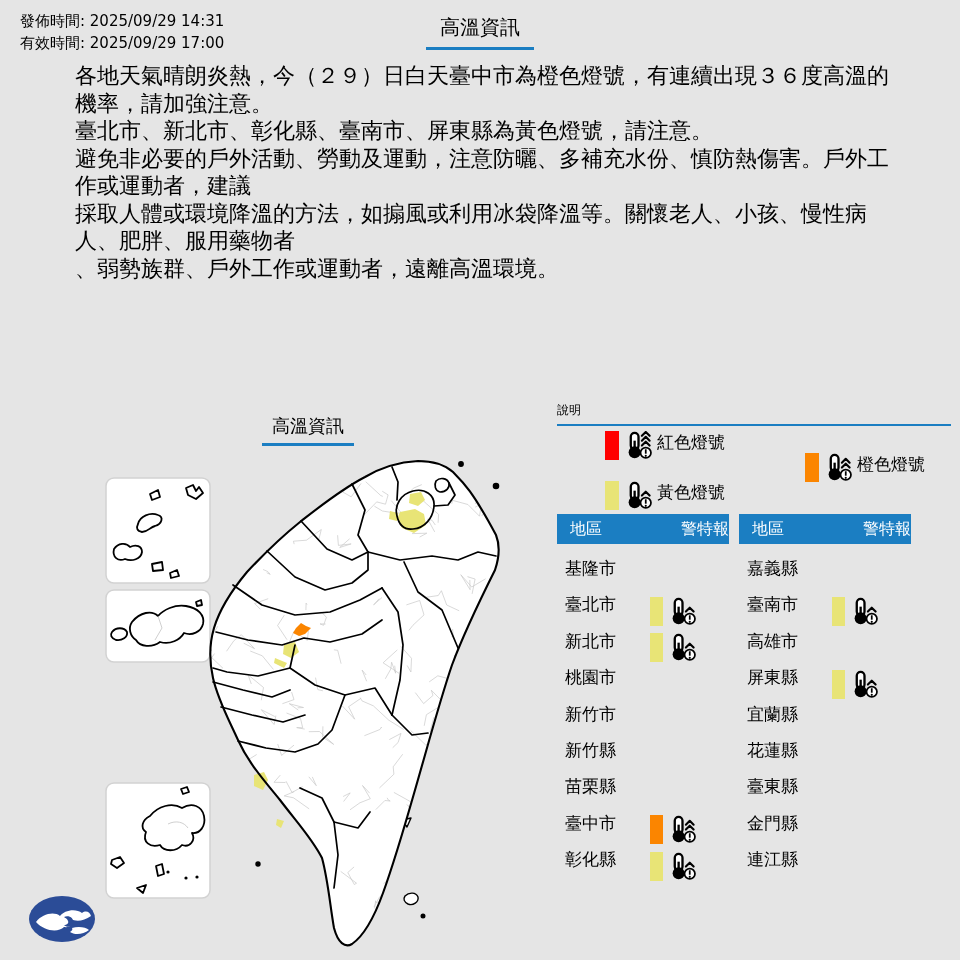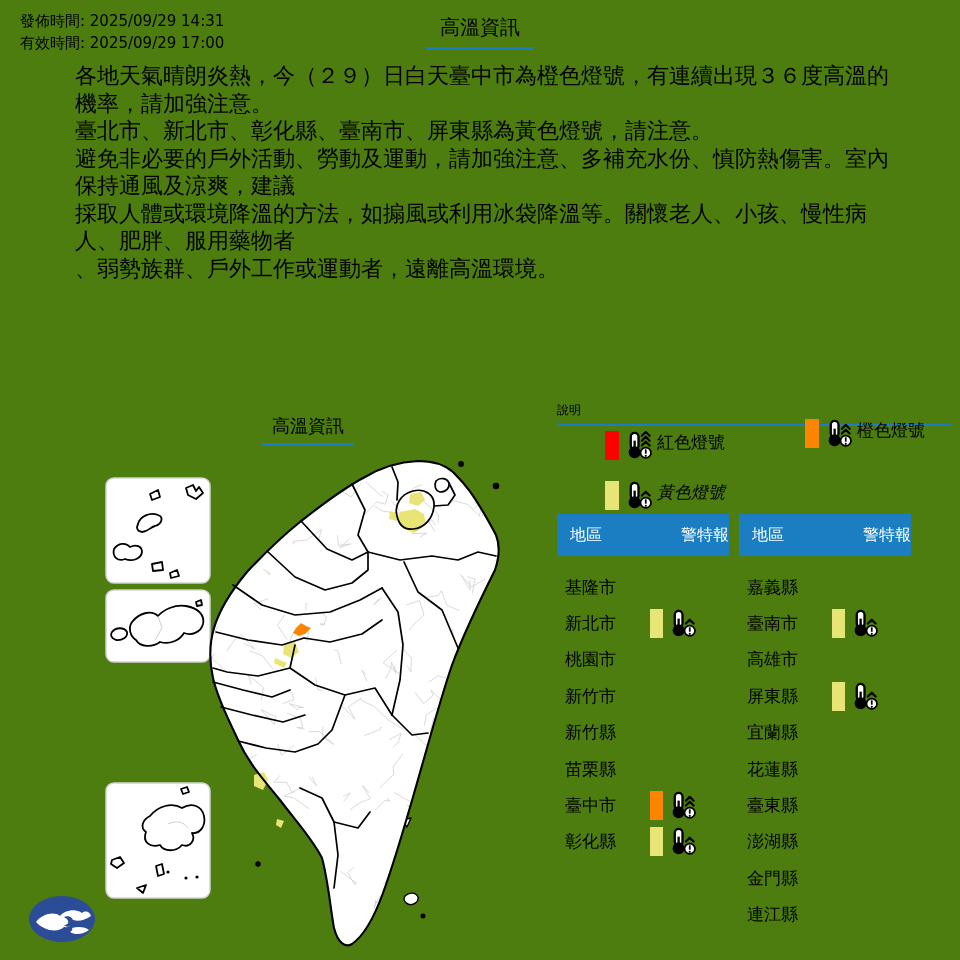--- a/index.html
+++ b/index.html
@@ -1,17 +1,17 @@
 <!DOCTYPE html>
 <html style="--blue: #1B7EC2; --c-yellow: #E8E476; --c-orange: #FB8500;"><head>
 <meta charset="utf-8">
 <style>
   html,body{margin:0;padding:0;background:#fff;}
   .page{
-    position:relative;width:960px;height:960px;background:#4d7c0f;overflow:hidden;
+    position:relative;width:960px;height:960px;background:#e5e5e5;overflow:hidden;
     font-family:"DejaVu Sans","Liberation Sans",sans-serif;color:#000;
   }
   
   .times{position:absolute;left:20px;top:10px;font-size:15px;line-height:22px;}
   .main-title{
     position:absolute;left:0;right:0;top:14px;text-align:center;font-size:20px;
   }
   .main-title .t-inner{
     display:inline-block;padding:0 14px 6px 14px;border-bottom:3px solid var(--blue);
   }
@@ -25,26 +25,26 @@
   .legend-rule{position:absolute;left:557px;top:424px;width:394px;height:2px;background:var(--blue);}
   .legend-item{position:absolute;display:flex;align-items:flex-start;height:30px;padding-left:48px;}
   .legend-item .swatch{display:inline-block;width:14px;height:29px;margin-right:5px;}
   .legend-item .lab{font-size:17px;margin-left:4px;}
   .swatch{display:inline-block;width:13px;height:29px;}
   
   .wtable{position:absolute;top:514px;width:172px;}
   .wtable.left{left:557px;}
   .wtable.right{left:739px;}
   .thead{
-    display:flex;align-items:center;height:42px;background:var(--blue);color:#fff;font-size:16px;
+    display:flex;align-items:center;height:30px;background:var(--blue);color:#fff;font-size:16px;
   }
   .thead .h-region{width:78px;padding-left:13px;}
   .thead .h-warn{flex:1;text-align:right;}
   .rows{padding-top:13px;}
-  .trow{display:flex;align-items:center;height:36.4px;}
+  .trow{display:flex;height:36.4px;}
   .trow .tname{width:85px;padding-left:8px;font-size:17px;white-space:nowrap;}
   .trow .ticon{display:flex;align-items:center;}
   .trow .ticon .swatch{margin-right:5px;}
   .thermo{display:block;}
   
   .logo{position:absolute;left:28px;top:895px;cursor:pointer;}
 </style>
 </head>
 <body>
 
@@ -55,21 +55,21 @@
     <div>有效時間: 2025/09/29 17:00</div>
   </div>
 
   <div class="main-title">
     <span class="t-inner">高溫資訊</span>
   </div>
 
   <div class="desc">
     <div>各地天氣晴朗炎熱，今（２９）日白天臺中市為橙色燈號，有連續出現３６度高溫的機率，請加強注意。</div>
     <div>臺北市、新北市、彰化縣、臺南市、屏東縣為黃色燈號，請注意。</div>
-    <div>避免非必要的戶外活動、勞動及運動，請加強注意、多補充水份、慎防熱傷害。室內保持通風及涼爽，建議</div>
+    <div>避免非必要的戶外活動、勞動及運動，注意防曬、多補充水份、慎防熱傷害。戶外工作或運動者，建議</div>
     <div>採取人體或環境降溫的方法，如搧風或利用冰袋降溫等。關懷老人、小孩、慢性病人、肥胖、服用藥物者</div>
     <div>、弱勢族群、戶外工作或運動者，遠離高溫環境。</div>
   </div>
 
   <div class="map-title">
     <span class="t-inner">高溫資訊</span>
   </div>
 
   <svg class="map-svg" width="445" height="505" viewBox="90 448 445 505">
     <defs>
@@ -312,35 +312,35 @@
           <rect x="9.8" y="10" width="2.4" height="10" fill="#000"></rect>
           <path d="M18.5,5 L22.5,1 L26.5,5" fill="none" stroke="#000" stroke-width="2.2" stroke-linecap="round" stroke-linejoin="round"></path>
           <path d="M18.5,10 L22.5,6 L26.5,10" fill="none" stroke="#000" stroke-width="2.2" stroke-linecap="round" stroke-linejoin="round"></path>
           <path d="M18.5,15 L22.5,11 L26.5,15" fill="none" stroke="#000" stroke-width="2.2" stroke-linecap="round" stroke-linejoin="round"></path>
           <circle cx="22.5" cy="22.5" r="5.4" fill="#fff" stroke="#000" stroke-width="1.8"></circle>
           <rect x="21.6" y="18.9" width="1.8" height="4.6" fill="#000"></rect>
           <circle cx="22.5" cy="25.7" r="1.1" fill="#000"></circle>
         </svg>
         <span class="lab">紅色燈號</span>
       </div>
-      <div class="legend-item" style="left: 757px; top: 419px;">
+      <div class="legend-item" style="left: 757px; top: 453px;">
         <span class="swatch" style="background:#FB8500"></span>
         <svg class="thermo" viewBox="0 0 30 30" width="29" height="29">
           <rect x="7" y="2" width="8" height="17" rx="4" fill="#fff" stroke="#000" stroke-width="2.4"></rect>
           <circle cx="11" cy="22" r="6.2" fill="#000"></circle>
           <rect x="9.8" y="10" width="2.4" height="10" fill="#000"></rect>
           <path d="M18.5,10 L22.5,6 L26.5,10" fill="none" stroke="#000" stroke-width="2.2" stroke-linecap="round" stroke-linejoin="round"></path>
           <path d="M18.5,15 L22.5,11 L26.5,15" fill="none" stroke="#000" stroke-width="2.2" stroke-linecap="round" stroke-linejoin="round"></path>
           <circle cx="22.5" cy="22.5" r="5.4" fill="#fff" stroke="#000" stroke-width="1.8"></circle>
           <rect x="21.6" y="18.9" width="1.8" height="4.6" fill="#000"></rect>
           <circle cx="22.5" cy="25.7" r="1.1" fill="#000"></circle>
         </svg>
         <span class="lab">橙色燈號</span>
       </div>
-      <div class="legend-item" style="left: 557px; top: 481px; font-style: italic;">
+      <div class="legend-item" style="left: 557px; top: 481px;">
         <span class="swatch" style="background:#E8E476"></span>
         <svg class="thermo" viewBox="0 0 30 30" width="29" height="29">
           <rect x="7" y="2" width="8" height="17" rx="4" fill="#fff" stroke="#000" stroke-width="2.4"></rect>
           <circle cx="11" cy="22" r="6.2" fill="#000"></circle>
           <rect x="9.8" y="10" width="2.4" height="10" fill="#000"></rect>
           <path d="M18.5,15 L22.5,11 L26.5,15" fill="none" stroke="#000" stroke-width="2.2" stroke-linecap="round" stroke-linejoin="round"></path>
           <circle cx="22.5" cy="22.5" r="5.4" fill="#fff" stroke="#000" stroke-width="1.8"></circle>
           <rect x="21.6" y="18.9" width="1.8" height="4.6" fill="#000"></rect>
           <circle cx="22.5" cy="25.7" r="1.1" fill="#000"></circle>
         </svg>
@@ -350,20 +350,35 @@
 
   <div class="wtable left">
     <div class="thead">
       <span class="h-region">地區</span>
       <span class="h-warn">警特報</span>
     </div>
     <div class="rows" id="rows-left">
         <div class="trow">
           <span class="tname">基隆市</span>
           <span class="ticon"></span>
+        </div>
+        <div class="trow">
+          <span class="tname">臺北市</span>
+          <span class="ticon">
+            <span class="swatch" style="background:#E8E476"></span>
+            <svg class="thermo" viewBox="0 0 30 30" width="29" height="29">
+              <rect x="7" y="2" width="8" height="17" rx="4" fill="#fff" stroke="#000" stroke-width="2.4"></rect>
+              <circle cx="11" cy="22" r="6.2" fill="#000"></circle>
+              <rect x="9.8" y="10" width="2.4" height="10" fill="#000"></rect>
+              <path d="M18.5,15 L22.5,11 L26.5,15" fill="none" stroke="#000" stroke-width="2.2" stroke-linecap="round" stroke-linejoin="round"></path>
+              <circle cx="22.5" cy="22.5" r="5.4" fill="#fff" stroke="#000" stroke-width="1.8"></circle>
+              <rect x="21.6" y="18.9" width="1.8" height="4.6" fill="#000"></rect>
+              <circle cx="22.5" cy="25.7" r="1.1" fill="#000"></circle>
+            </svg>
+          </span>
         </div>
         <div class="trow">
           <span class="tname">新北市</span>
           <span class="ticon">
             <span class="swatch" style="background:#E8E476"></span>
             <svg class="thermo" viewBox="0 0 30 30" width="29" height="29">
               <rect x="7" y="2" width="8" height="17" rx="4" fill="#fff" stroke="#000" stroke-width="2.4"></rect>
               <circle cx="11" cy="22" r="6.2" fill="#000"></circle>
               <rect x="9.8" y="10" width="2.4" height="10" fill="#000"></rect>
               <path d="M18.5,15 L22.5,11 L26.5,15" fill="none" stroke="#000" stroke-width="2.2" stroke-linecap="round" stroke-linejoin="round"></path>
@@ -473,24 +488,20 @@
         </div>
         <div class="trow">
           <span class="tname">花蓮縣</span>
           <span class="ticon"></span>
         </div>
         <div class="trow">
           <span class="tname">臺東縣</span>
           <span class="ticon"></span>
         </div>
         <div class="trow">
-          <span class="tname">澎湖縣</span>
-          <span class="ticon"></span>
-        </div>
-        <div class="trow">
           <span class="tname">金門縣</span>
           <span class="ticon"></span>
         </div>
         <div class="trow">
           <span class="tname">連江縣</span>
           <span class="ticon"></span>
         </div>
       </div>
   </div>
 

